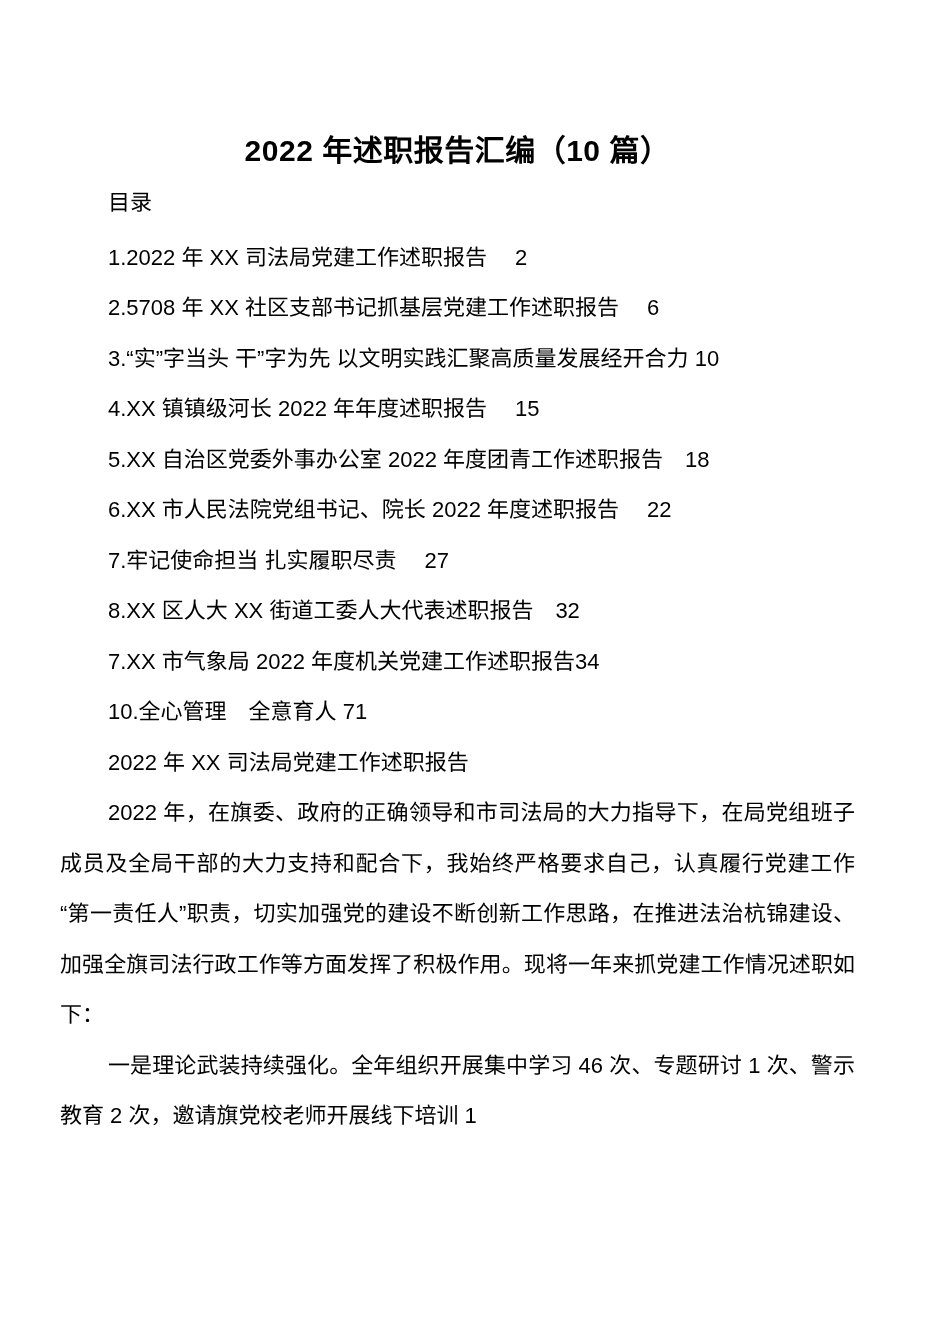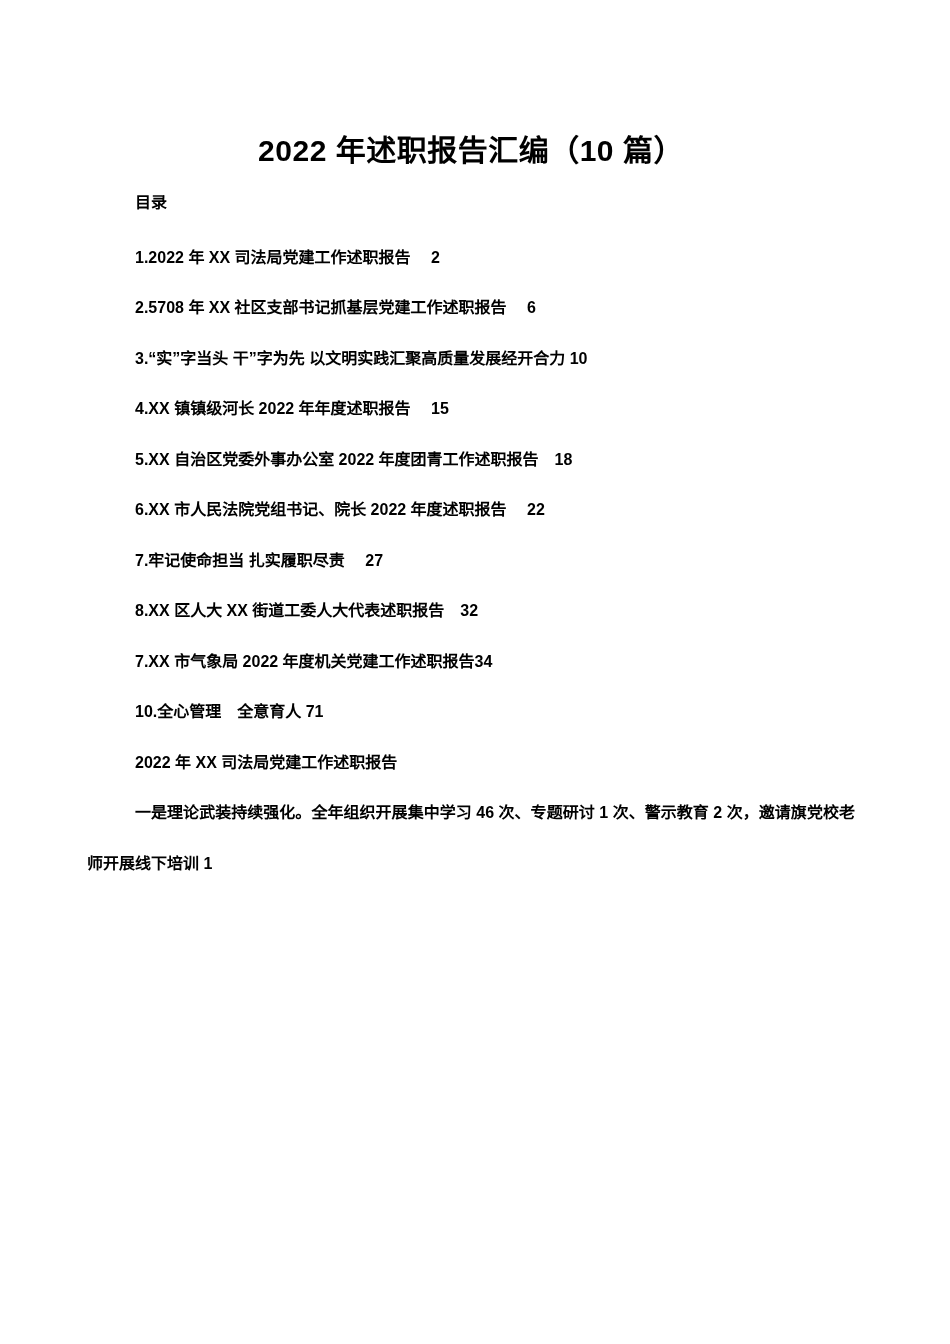--- a/index.html
+++ b/index.html
@@ -9,40 +9,39 @@
   }
   .page {
     position: relative;
     width: 950px;
     height: 1344px;
     margin: 0 auto;
     background: #ffffff;
     color: #000000;
     font-family: "Liberation Sans", "DejaVu Sans", sans-serif;
     box-sizing: border-box;
-    padding: 132px 95px 0 87px;
+    padding: 132px 95px 0 60px;
     overflow: hidden;
   }
   .doc-title {
     margin: 0 0 8px 0;
     font-size: 30px;
     line-height: 38px;
     font-weight: 700;
     text-align: center;
     letter-spacing: 0.5px;
   }
   .para {
     margin: 0;
-    font-size: 16px;
+    font-size: 22px;
     line-height: 50.5px;
     text-align: justify;
     text-indent: 48px;
     word-break: break-all;
     overflow-wrap: break-word;
-    font-weight: bold;
   }
   .toc-heading {
     margin-bottom: 4px;
   }
 </style>
 </head>
 <body>
 
 <div class="page">
   <h1 class="doc-title">2022 年述职报告汇编（10 篇）</h1>
@@ -57,15 +56,16 @@
       <p class="para">5.XX 自治区党委外事办公室 2022 年度团青工作述职报告　18</p>
       <p class="para">6.XX 市人民法院党组书记、院长 2022 年度述职报告　 22</p>
       <p class="para">7.牢记使命担当 扎实履职尽责　 27</p>
       <p class="para">8.XX 区人大 XX 街道工委人大代表述职报告　32</p>
       <p class="para">7.XX 市气象局 2022 年度机关党建工作述职报告34</p>
       <p class="para">10.全心管理　全意育人 71</p>
     </div>
 
   <div>
       <p class="para">2022 年 XX 司法局党建工作述职报告</p>
+      <p class="para">2022 年，在旗委、政府的正确领导和市司法局的大力指导下，在局党组班子成员及全局干部的大力支持和配合下，我始终严格要求自己，认真履行党建工作“第一责任人”职责，切实加强党的建设不断创新工作思路，在推进法治杭锦建设、加强全旗司法行政工作等方面发挥了积极作用。现将一年来抓党建工作情况述职如下：</p>
       <p class="para">一是理论武装持续强化。全年组织开展集中学习 46 次、专题研讨 1 次、警示教育 2 次，邀请旗党校老师开展线下培训 1</p>
     </div>
 </div>
 
 </body></html>

